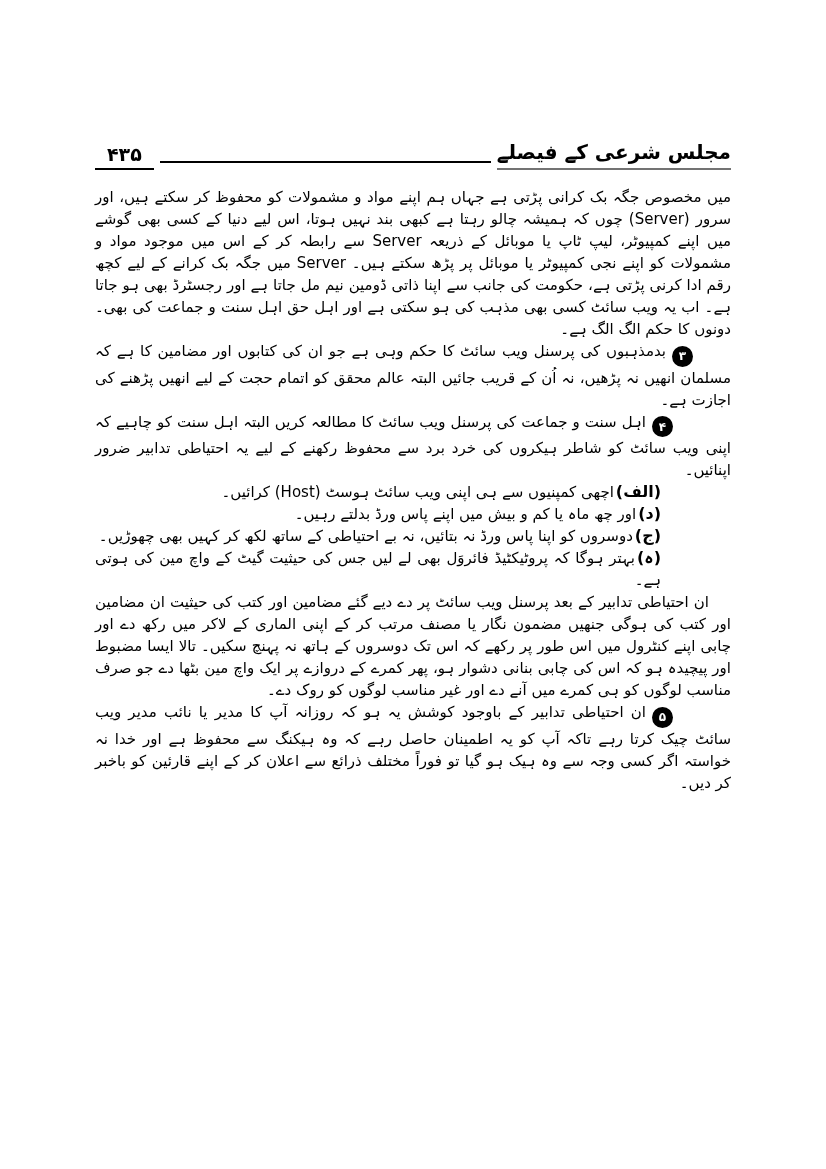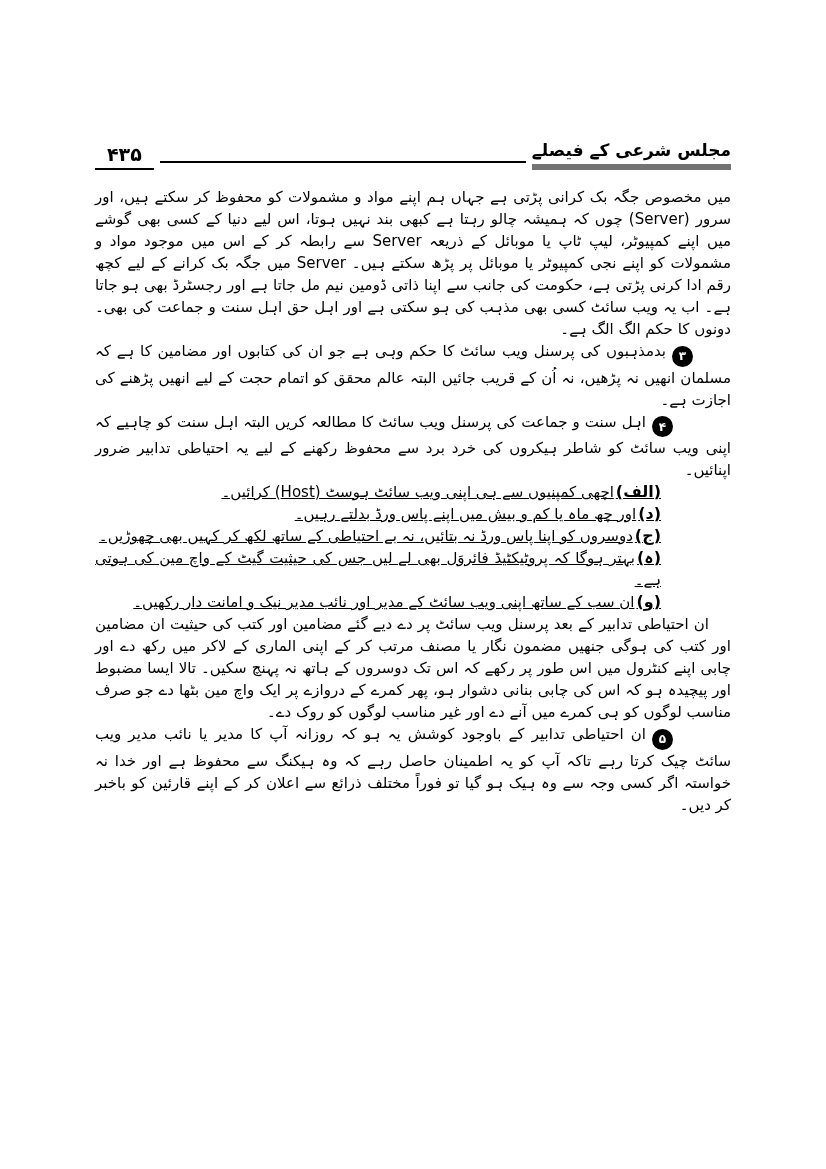--- a/index.html
+++ b/index.html
@@ -16,22 +16,22 @@
     color: #000;
     overflow: hidden;
   }
   .header {
     display: flex;
     align-items: flex-end;
     margin-bottom: 16px;
   }
   .pg-title {
     font-weight: bold;
-    font-size: 17px;
-    border-bottom: 6px solid #737373;
+    font-size: 20px;
+    border-bottom: 2px solid #737373;
     padding-bottom: 4px;
     white-space: nowrap;
   }
   .header-rule {
     flex: 1;
     height: 0;
     border-bottom: 2px solid #000;
     margin: 0 6px 7px 6px;
   }
   .pg-num {
@@ -63,21 +63,20 @@
     color: #fff;
     font-size: 12px;
     font-weight: bold;
     margin-left: 6px;
     vertical-align: -4px;
     text-indent: 0;
   }
   .sub-item {
     padding-right: 70px;
     text-align: center;
-    text-decoration: underline;
   }
   .sub-letter {
     font-weight: bold;
     font-size: 16px;
     margin-left: 2px;
   }
 </style>
 </head>
 <body>
 
@@ -99,21 +98,20 @@
 
     <p class="sub-item"><span class="sub-letter">(الف)</span><span>اچھی کمپنیوں سے ہی اپنی ویب سائٹ ہوسٹ (Host) کرائیں۔</span></p>
 
 
     <p class="sub-item"><span class="sub-letter">(د)</span><span>اور چھ ماہ یا کم و بیش میں اپنے پاس ورڈ بدلتے رہیں۔</span></p>
 
     <p class="sub-item"><span class="sub-letter">(ج)</span><span>دوسروں کو اپنا پاس ورڈ نہ بتائیں، نہ بے احتیاطی کے ساتھ لکھ کر کہیں بھی چھوڑیں۔</span></p>
 
     <p class="sub-item"><span class="sub-letter">(ہ)</span><span>بہتر ہوگا کہ پروٹیکٹیڈ فائروَل بھی لے لیں جس کی حیثیت گیٹ کے واچ مین کی ہوتی ہے۔</span></p>
 
-    <p class="sub-item"><span class="sub-letter">(و)</span><span>ان سب کے ساتھ اپنی ویب سائٹ کے مدیر اور نائب مدیر نیک و امانت دار رکھیں۔</span></p>
 
 
     <p class="para-indent">ان احتیاطی تدابیر کے بعد پرسنل ویب سائٹ پر دے دیے گئے مضامین اور کتب کی حیثیت ان مضامین اور کتب کی ہوگی جنھیں مضمون نگار یا مصنف مرتب کر کے اپنی الماری کے لاکر میں رکھ دے اور چابی اپنے کنٹرول میں اس طور پر رکھے کہ اس تک دوسروں کے ہاتھ نہ پہنچ سکیں۔ تالا ایسا مضبوط اور پیچیدہ ہو کہ اس کی چابی بنانی دشوار ہو، پھر کمرے کے دروازے پر ایک واچ مین بٹھا دے جو صرف مناسب لوگوں کو ہی کمرے میں آنے دے اور غیر مناسب لوگوں کو روک دے۔</p>
 
     <p class="item-45"><span class="circle-marker">۵</span><span>ان احتیاطی تدابیر کے باوجود کوشش یہ ہو کہ روزانہ آپ کا مدیر یا نائب مدیر ویب سائٹ چیک کرتا رہے تاکہ آپ کو یہ اطمینان حاصل رہے کہ وہ ہیکنگ سے محفوظ ہے اور خدا نہ خواستہ اگر کسی وجہ سے وہ ہیک ہو گیا تو فوراً مختلف ذرائع سے اعلان کر کے اپنے قارئین کو باخبر کر دیں۔</span></p>
 
   </div>
 </div>
 
 </body></html>

